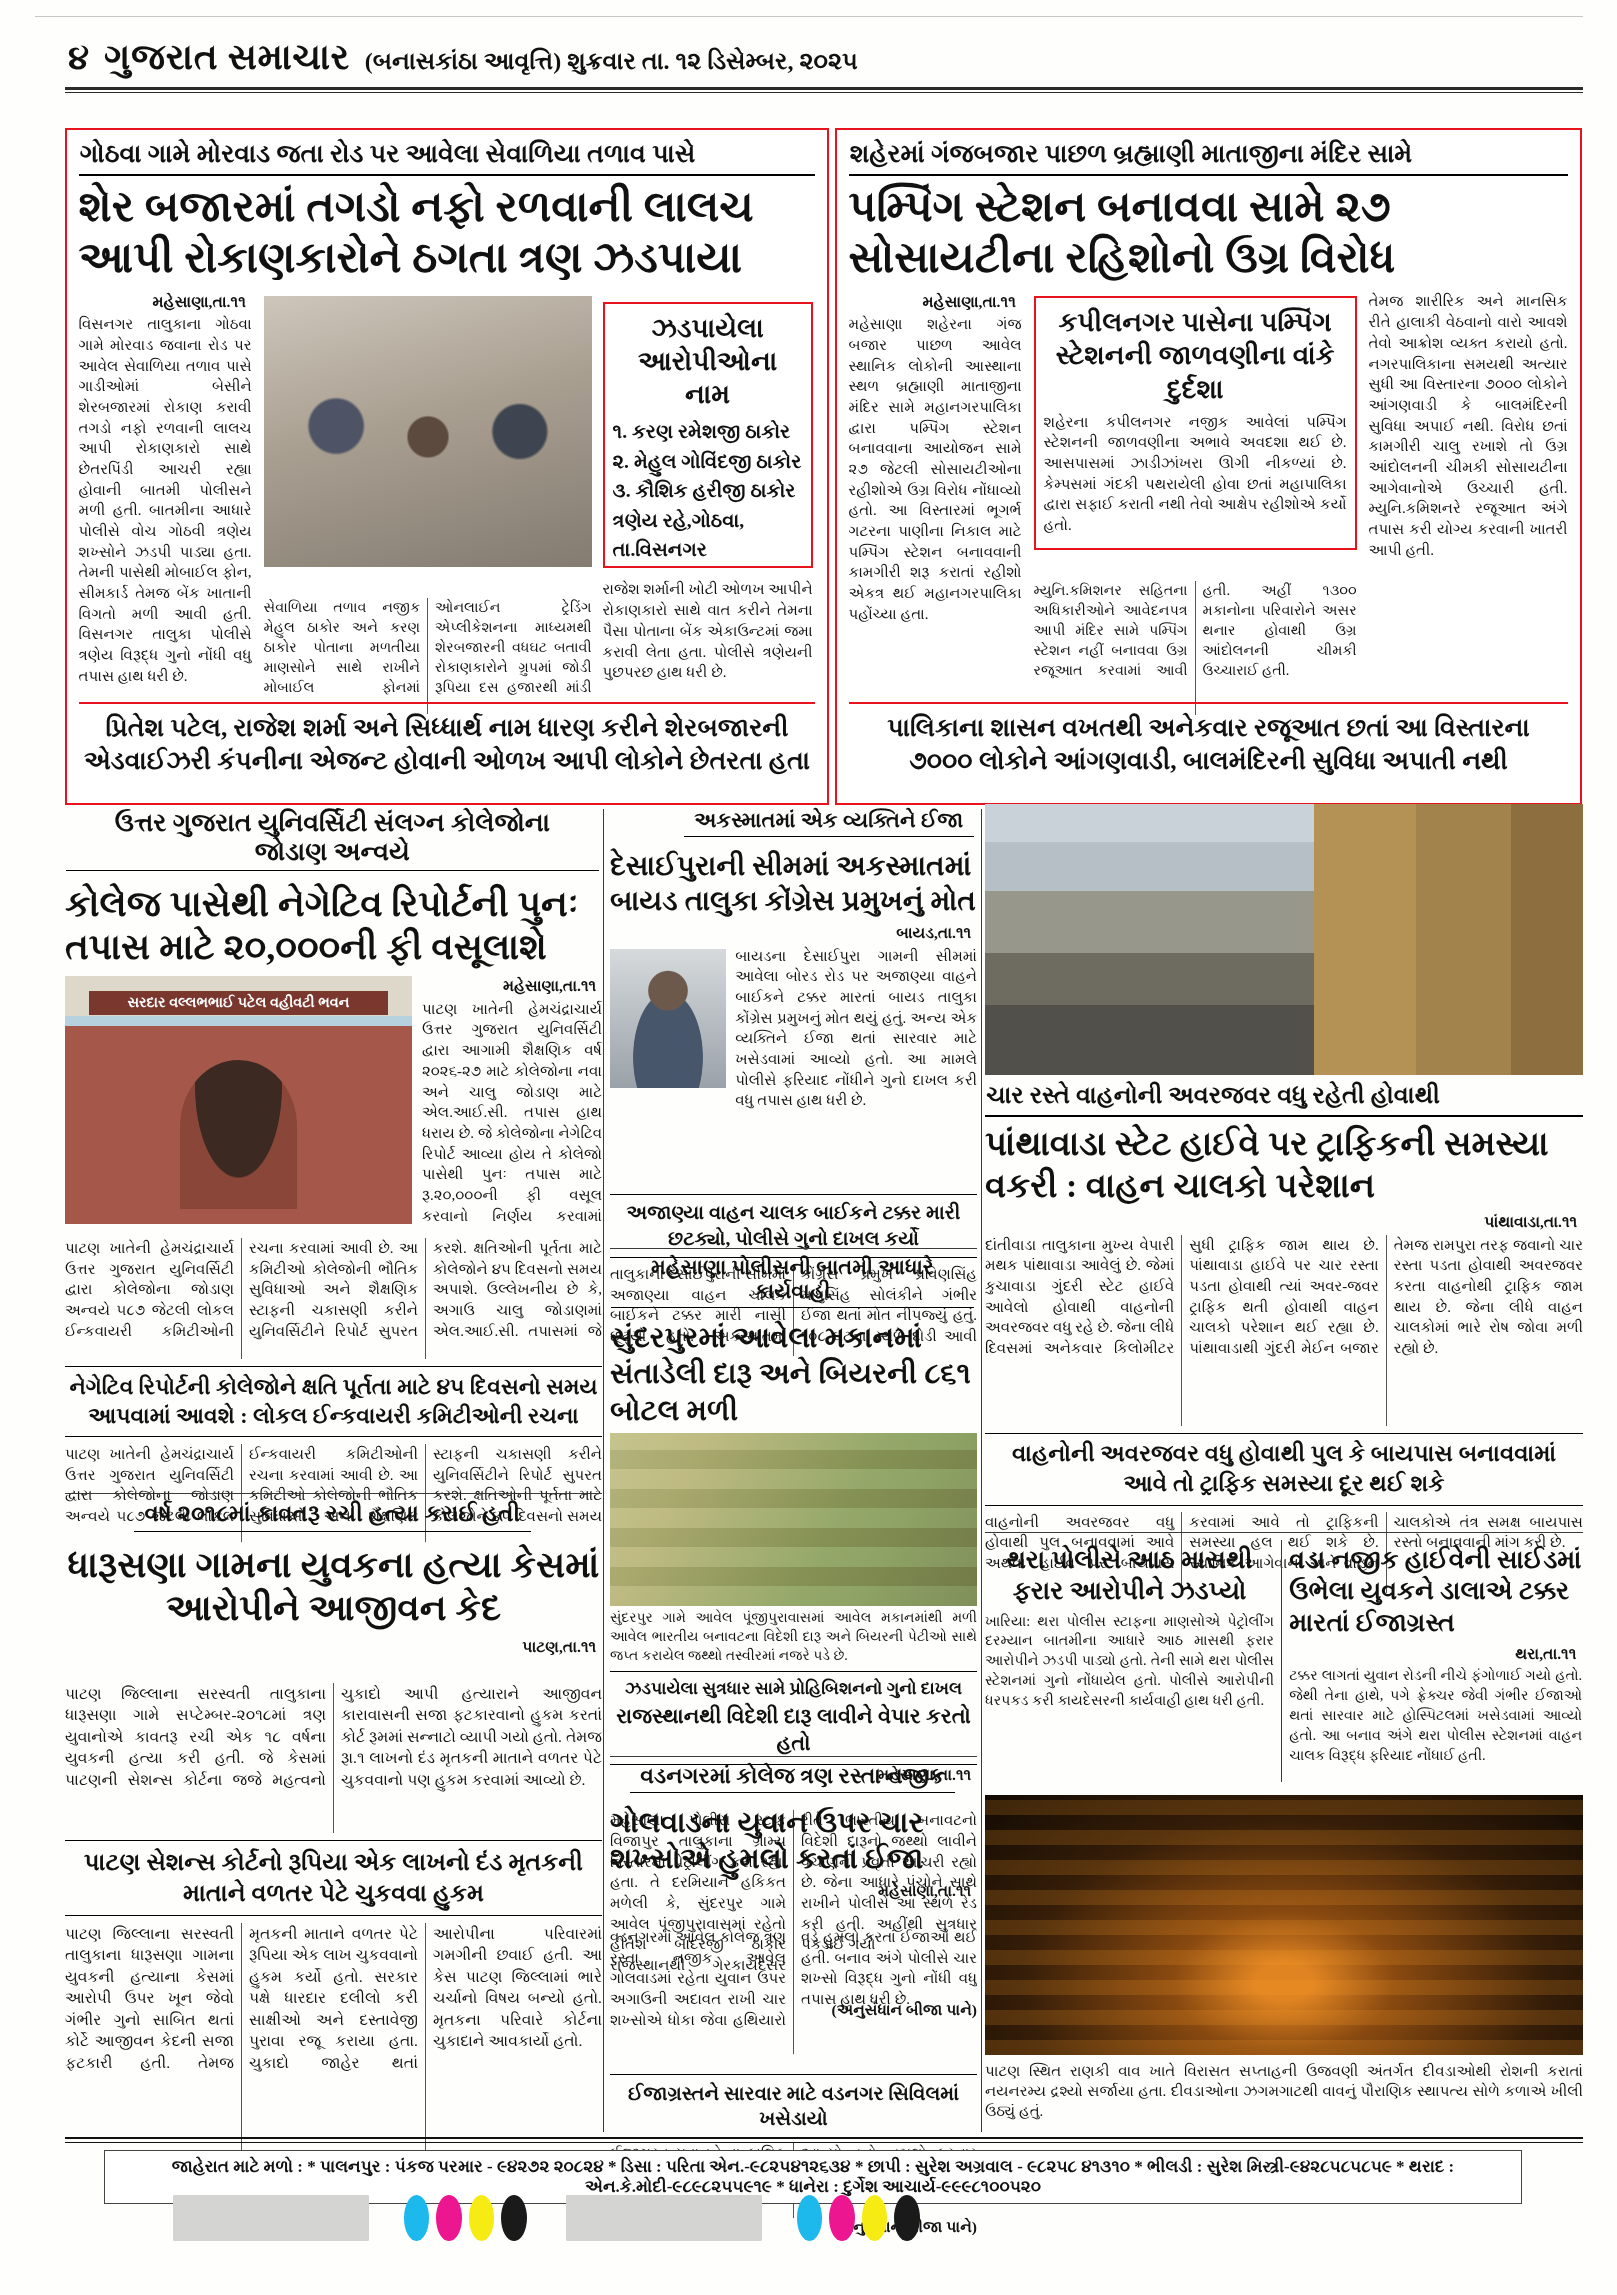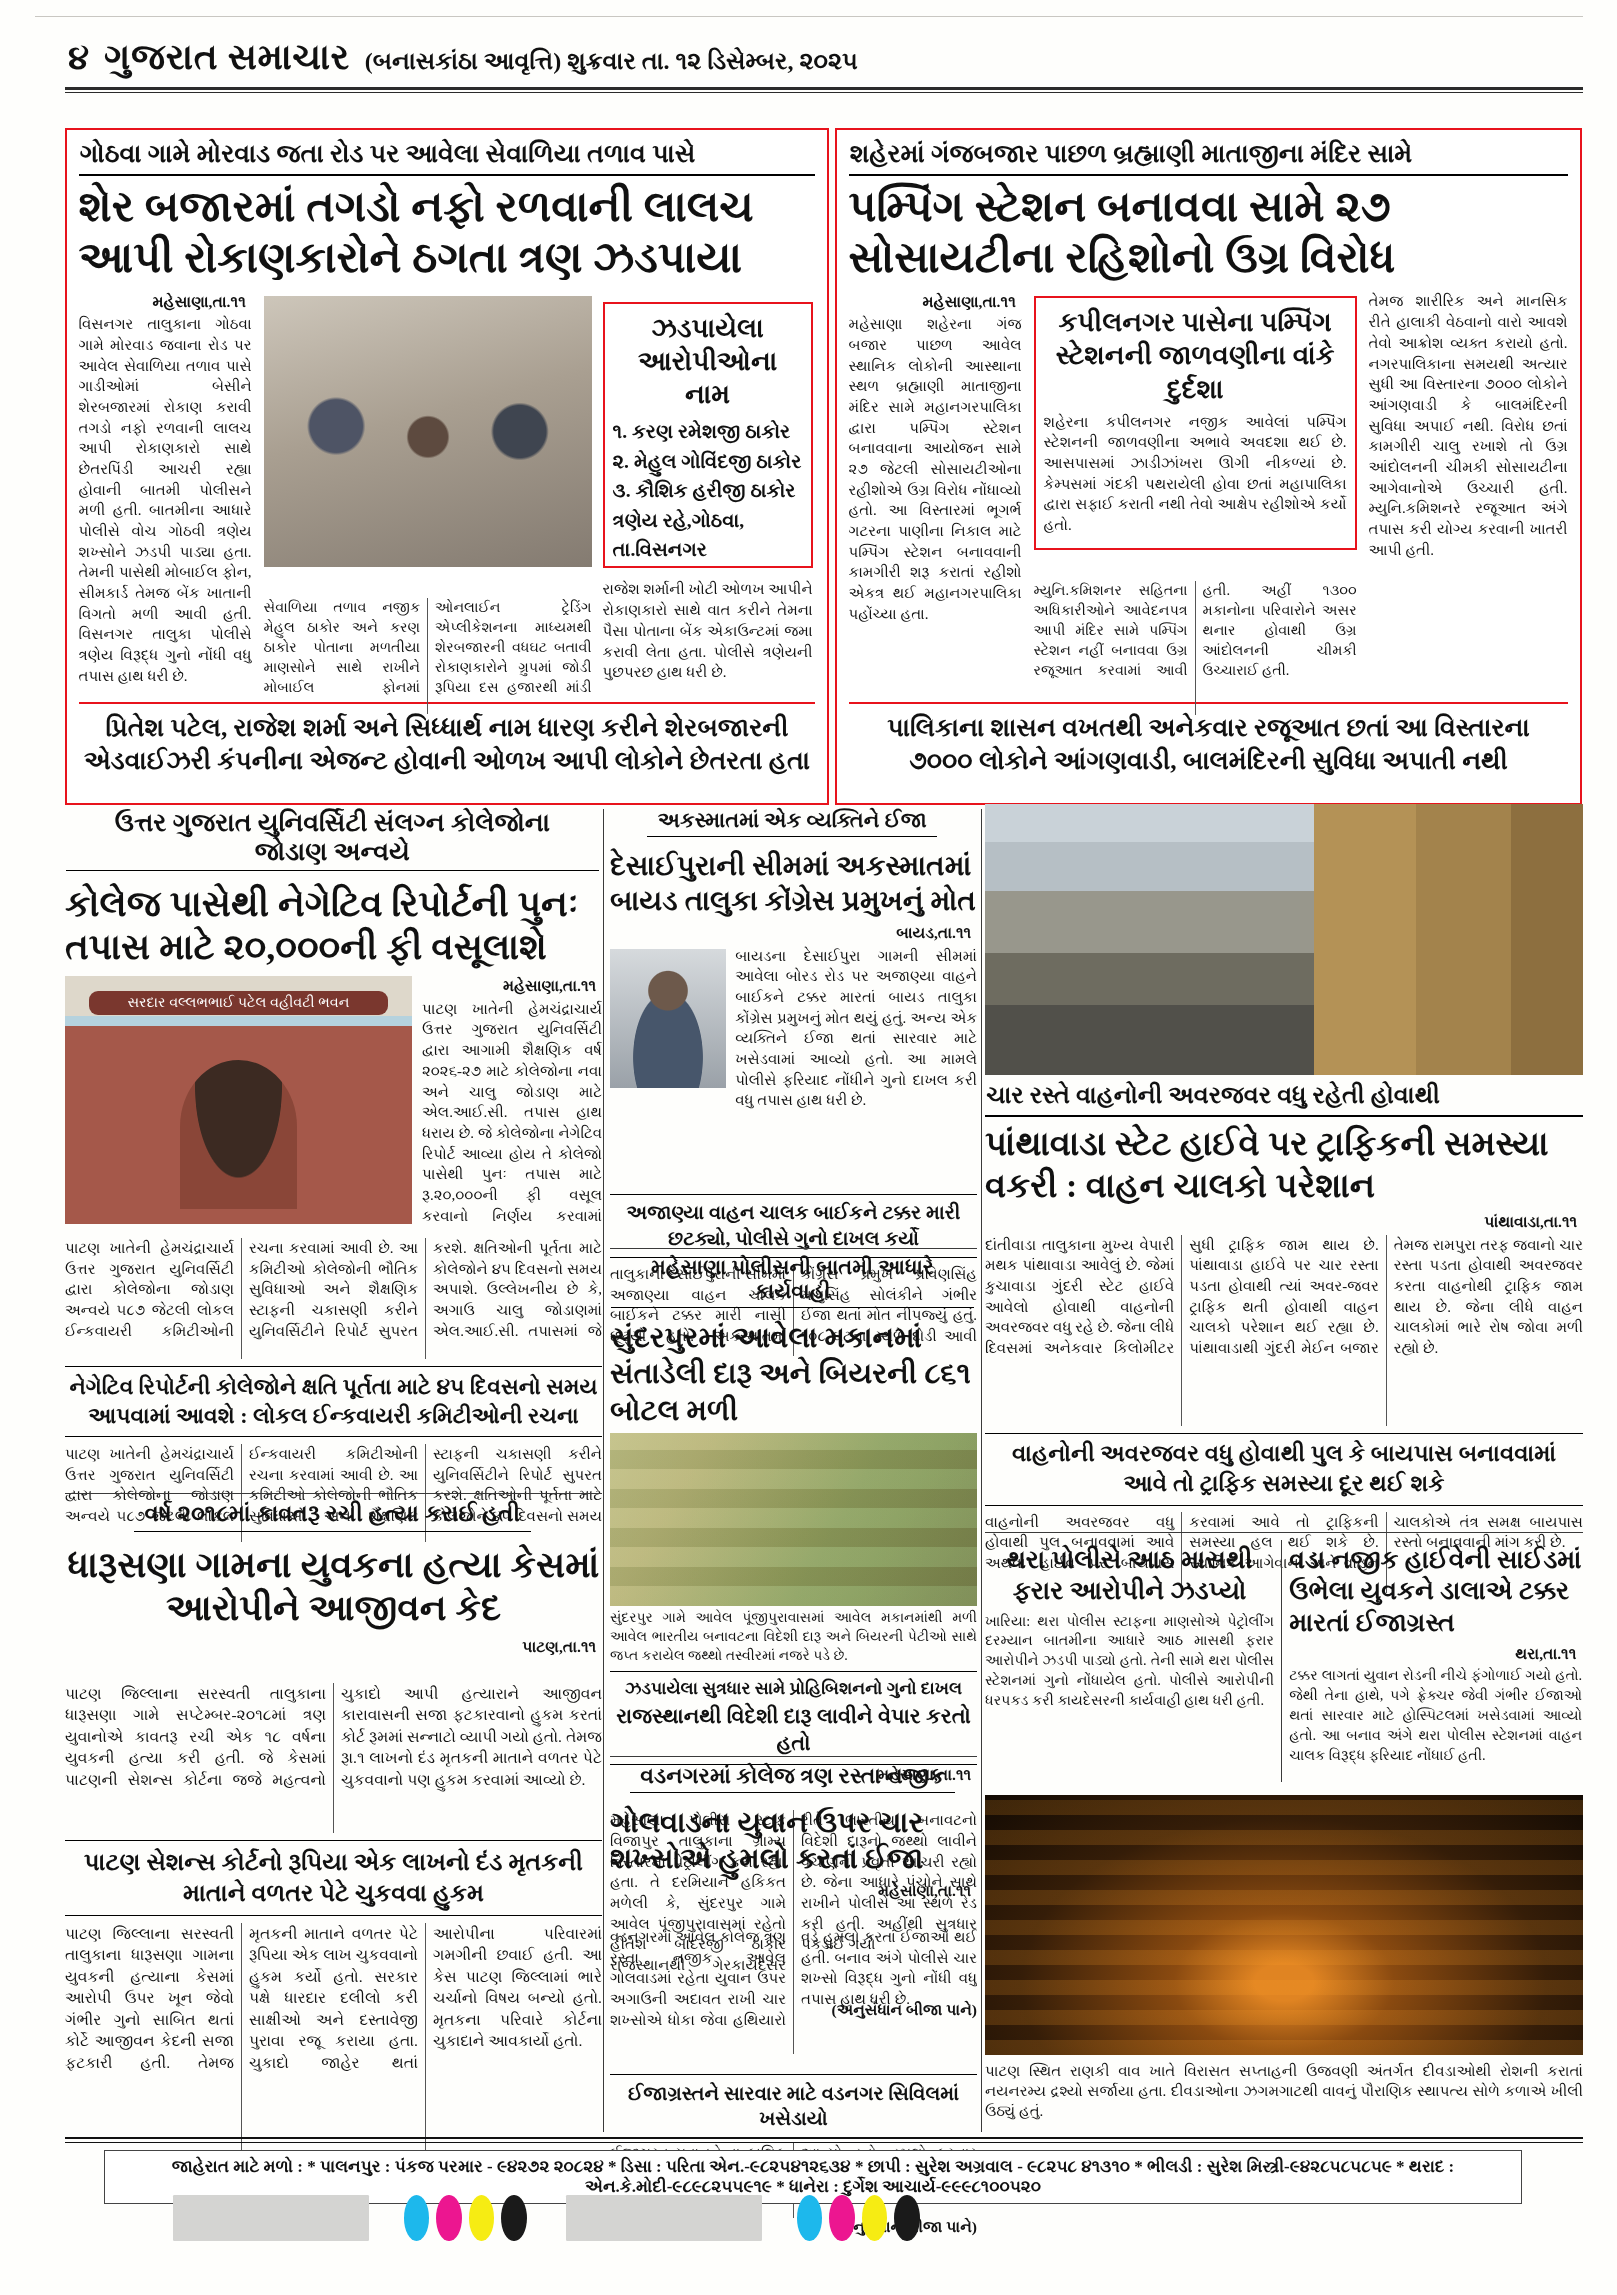--- a/index.html
+++ b/index.html
@@ -39,21 +39,21 @@
      radial-gradient(circle at 22% 48%, #4e5465 0 9%, rgba(0,0,0,0) 10%),
      radial-gradient(circle at 50% 52%, #5d4a3f 0 9%, rgba(0,0,0,0) 10%),
      radial-gradient(circle at 78% 50%, #3f4550 0 9%, rgba(0,0,0,0) 10%),
      linear-gradient(165deg,#cdc6ba 0%,#a99f91 45%,#847b71 100%);}
   .ph-building{background:
      linear-gradient(#ded8cb 0 16%,#b5d2de 16% 20%,#a5584a 20% 100%);}
   .ph-building .arch{position:absolute;left:33%;top:34%;width:34%;height:60%;
      background:radial-gradient(ellipse at 50% 18%, #3c2a22 0 52%, #8a4638 53% 100%);
      border-radius:50% 50% 0 0/45% 45% 0 0;}
   .ph-building .label{position:absolute;left:7%;top:6%;width:86%;background:rgba(108,32,24,.88);
-     color:#fff;font-size:14.4px;font-weight:normal;text-align:center;padding:3.5px 0;border-radius:9px;}
+     color:#fff;font-size:14.4px;font-weight:bold;text-align:center;padding:3.5px 0;}
   .ph-portrait{background:
      radial-gradient(circle at 50% 30%, #6d594b 0 17%, rgba(0,0,0,0) 18%),
      radial-gradient(ellipse at 50% 78%, #47566b 0 42%, rgba(0,0,0,0) 43%),
      linear-gradient(#d6dadd,#9aa1a8);}
   .ph-trucks{background:
      linear-gradient(90deg, rgba(0,0,0,0) 0 55%, #b49256 55% 72%, #a3834c 72% 88%, #8d6f3f 88% 100%),
      linear-gradient(#c9d2d8 0 14%,#b6bfc5 14% 32%,#98978c 32% 55%,#6e6c60 55% 74%,#51504a 74% 100%);}
   .ph-liquor{background:
      repeating-linear-gradient(0deg,rgba(201,169,106,.85) 0 19.6px,rgba(176,140,79,.85) 19.6px 39px),
      linear-gradient(120deg,#8fae9c,#64877d 60%,#567068);background-blend-mode:overlay;}
@@ -148,21 +148,21 @@
   <div class="abs" style="left:65px;top:1493px;width:537px;border-top:1.2px solid #3a3a3a;padding-top:7px;">
     <div class="kicker center" style="font-size:23px;"><span>વર્ષ ૨૦૧૮માં કાવતરૂ રચી હત્યા કરાઈ હતી</span></div>
     <div class="midhead" style="font-size:36px;text-align:center;">ધારૂસણા ગામના યુવકના હત્યા કેસમાં આરોપીને આજીવન કેદ</div>
     <div class="dateline">પાટણ,તા.૧૧</div>
     <div class="body cols2" style="height:150px;">પાટણ જિલ્લાના સરસ્વતી તાલુકાના ધારૂસણા ગામે સપ્ટેમ્બર-૨૦૧૮માં ત્રણ યુવાનોએ કાવતરૂ રચી એક ૧૮ વર્ષના યુવકની હત્યા કરી હતી. જે કેસમાં પાટણની સેશન્સ કોર્ટના જજે મહત્વનો ચુકાદો આપી હત્યારાને આજીવન કારાવાસની સજા ફટકારવાનો હુકમ કરતાં કોર્ટ રૂમમાં સન્નાટો વ્યાપી ગયો હતો. તેમજ રૂા.૧ લાખનો દંડ મૃતકની માતાને વળતર પેટે ચુકવવાનો પણ હુકમ કરવામાં આવ્યો છે.</div>
     <div class="subrule" style="font-size:24px;margin-top:7px;">પાટણ સેશન્સ કોર્ટનો રૂપિયા એક લાખનો દંડ મૃતકની માતાને વળતર પેટે ચુકવવા હુકમ</div>
     <div class="body cols3" style="height:271px;margin-top:7px;">પાટણ જિલ્લાના સરસ્વતી તાલુકાના ધારૂસણા ગામના યુવકની હત્યાના કેસમાં આરોપી ઉપર ખૂન જેવો ગંભીર ગુનો સાબિત થતાં કોર્ટે આજીવન કેદની સજા ફટકારી હતી. તેમજ મૃતકની માતાને વળતર પેટે રૂપિયા એક લાખ ચુકવવાનો હુકમ કર્યો હતો. સરકાર પક્ષે ધારદાર દલીલો કરી સાક્ષીઓ અને દસ્તાવેજી પુરાવા રજૂ કરાયા હતા. ચુકાદો જાહેર થતાં આરોપીના પરિવારમાં ગમગીની છવાઈ હતી. આ કેસ પાટણ જિલ્લામાં ભારે ચર્ચાનો વિષય બન્યો હતો. મૃતકના પરિવારે કોર્ટના ચુકાદાને આવકાર્યો હતો.</div>
   </div>
 
   <div class="abs" style="left:610px;top:808px;width:367px;">
-    <div class="kicker center" style="font-size:21px;"><span>અકસ્માતમાં એક વ્યક્તિને ઈજા</span></div>
+    <div class="kicker center" style="font-size:21px;text-align:right;"><span>અકસ્માતમાં એક વ્યક્તિને ઈજા</span></div>
     <div class="smhead">દેસાઈપુરાની સીમમાં અકસ્માતમાં બાયડ તાલુકા કોંગ્રેસ પ્રમુખનું મોત</div>
     <div class="dateline">બાયડ,તા.૧૧</div>
     <div style="overflow:hidden;height:248px;">
       <div class="photo ph-portrait" style="float:left;width:116px;height:139px;margin:3.5px 9.2px 3.5px 0;"></div>
       <div class="body" style="font-size:15px;">બાયડના દેસાઈપુરા ગામની સીમમાં આવેલા બોરડ રોડ પર અજાણ્યા વાહને બાઈકને ટક્કર મારતાં બાયડ તાલુકા કોંગ્રેસ પ્રમુખનું મોત થયું હતું. અન્ય એક વ્યક્તિને ઈજા થતાં સારવાર માટે ખસેડવામાં આવ્યો હતો. આ મામલે પોલીસે ફરિયાદ નોંધીને ગુનો દાખલ કરી વધુ તપાસ હાથ ધરી છે.</div>
     </div>
     <div class="subrule" style="font-size:19.6px;">અજાણ્યા વાહન ચાલક બાઈકને ટક્કર મારી છટક્યો, પોલીસે ગુનો દાખલ કર્યો</div>
     <div class="body cols2" style="height:92px;margin-top:5.8px;font-size:15px;">તાલુકાના દેસાઈપુરાની સીમમાં અજાણ્યા વાહન ચાલકે બાઈકને ટક્કર મારી નાસી છૂટ્યો હતો. અકસ્માતમાં કોંગ્રેસ પ્રમુખ પ્રવિણસિંહ માધુસિંહ સોલંકીને ગંભીર ઈજા થતાં મોત નીપજ્યું હતું. ૧૦૮ ઘટના સ્થળે દોડી આવી ઈજાગ્રસ્તને સારવાર માટે ખસેડ્યો હતો. પોલીસે અકસ્માત સર્જી નાસી ગયેલા વાહન ચાલક વિરૂદ્ધ ગુનો નોંધી વધુ તપાસ હાથ ધરી છે.</div>
   </div>
 

